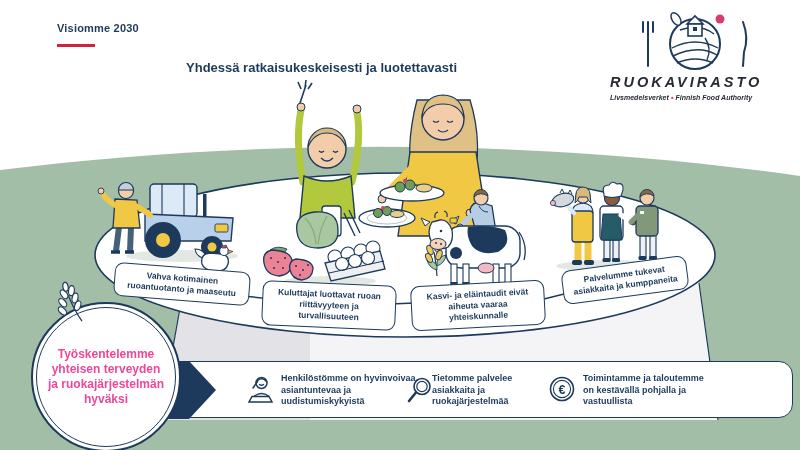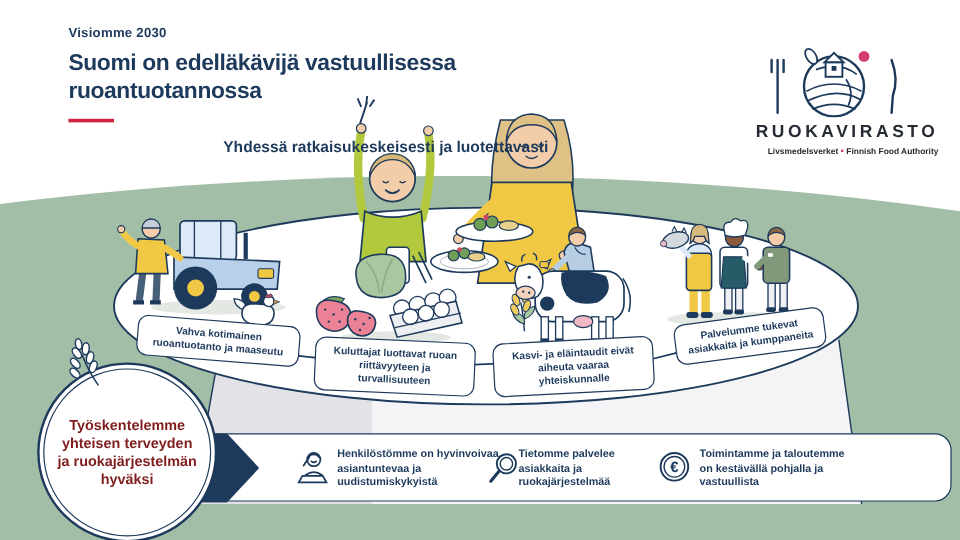--- a/index.html
+++ b/index.html
@@ -9,21 +9,21 @@
   .abs{position:absolute;}
 
   
   .header{left:57px;top:22px;width:400px;z-index:10;color:#1d3a5c;}
   .kicker{font-size:11px;font-weight:700;letter-spacing:.2px;}
   .title{margin-top:7px;width:392px;font-size:19px;line-height:24px;font-weight:800;letter-spacing:-.3px;}
   .red-line{margin-top:10px;width:38px;height:3px;background:#d0243c;}
   .subtitle{margin-top:13px;font-size:13px;font-weight:700;text-align:right;}
 
   
-  .logo{left:610px;top:36px;width:172px;z-index:10;text-align:right;}
+  .logo{left:610px;top:8px;width:172px;z-index:10;text-align:left;font-style:italic;}
   .logo-name{margin-top:4px;font-size:14.5px;font-weight:700;letter-spacing:3px;color:#262b33;white-space:nowrap;}
   .logo-tagline{margin-top:3px;font-size:7px;font-weight:600;color:#262b33;white-space:nowrap;}
   .logo-dot{color:#d63d6e;font-size:8px;}
 
   
   .scene{left:0;top:0;z-index:1;}
 
   
   .bubble{position:absolute;z-index:2;background:#fff;border:1.4px solid #1d3a5c;border-radius:9px;
           padding:5px 6px;font-size:8.5px;line-height:1.3;font-weight:700;color:#1d3a5c;
@@ -45,21 +45,21 @@
   .t3{left:583px;top:373px;width:130px;}
   .i1{left:244px;top:374px;}
   .i2{left:405px;top:375px;}
   .i3{left:547px;top:374px;}
 
   
   .mission-circle{left:31px;top:302px;width:150px;height:150px;border-radius:50%;
                   background:#fff;border:2px solid #1d3a5c;z-index:6;box-sizing:border-box;}
   .mission-inner{position:absolute;inset:3px;border:1.2px solid #1d3a5c;border-radius:50%;
                  display:flex;align-items:center;justify-content:center;text-align:center;
-                 font-size:12px;line-height:15px;font-weight:700;color:#7f1d1d;padding:0 10px;box-sizing:border-box;}
+                 font-size:12px;line-height:15px;font-weight:700;color:#ec4899;padding:0 10px;box-sizing:border-box;}
   .wheat-decor{left:48px;top:281px;z-index:7;}
 </style>
 </head>
 <body>
 
 <div id="canvas">
 
   <svg class="abs scene" width="800" height="450" viewBox="0 0 800 450">
 
     <path d="M0,170 C240,140 520,136 800,176 L800,450 L0,450 Z" fill="#a3bea7"></path>
@@ -276,21 +276,20 @@
       <rect x="636" y="206" width="22" height="30" rx="4" fill="#81997a" stroke="#1d3a5c" stroke-width="1.3"></rect>
       <rect x="640" y="211" width="4" height="3" fill="#fff"></rect>
       <path d="M638,215 Q634,219 631,222" stroke="#81997a" stroke-width="5" stroke-linecap="round" fill="none"></path>
       <circle cx="647" cy="198" r="7" fill="#f3cda9" stroke="#1d3a5c" stroke-width="1.2"></circle>
       <path d="M640,197 a7,7 0 0 1 14,-1 q-8,-5 -14,1 z" fill="#8a6842" stroke="#1d3a5c" stroke-width="1"></path>
     </g>
   </svg>
 
   <div class="abs header">
     <div class="kicker">Visiomme 2030</div>
-    <div class="title">Suomi on edelläkävijä vastuullisessa ruoantuotannossa</div>
     <div class="red-line"></div>
     <div class="subtitle">Yhdessä ratkaisukeskeisesti ja luotettavasti</div>
   </div>
 
   <div class="abs logo">
     <svg width="172" height="62" viewBox="0 0 172 62">
       <g stroke="#1d3a5c" stroke-width="2" fill="none" stroke-linecap="round">
         <path d="M33,14 v10 M38,14 v11 M43,14 v10 M38,25 v33"></path>
         <path d="M133,14 q6,16 1,30 l-1,14"></path>
       </g>

